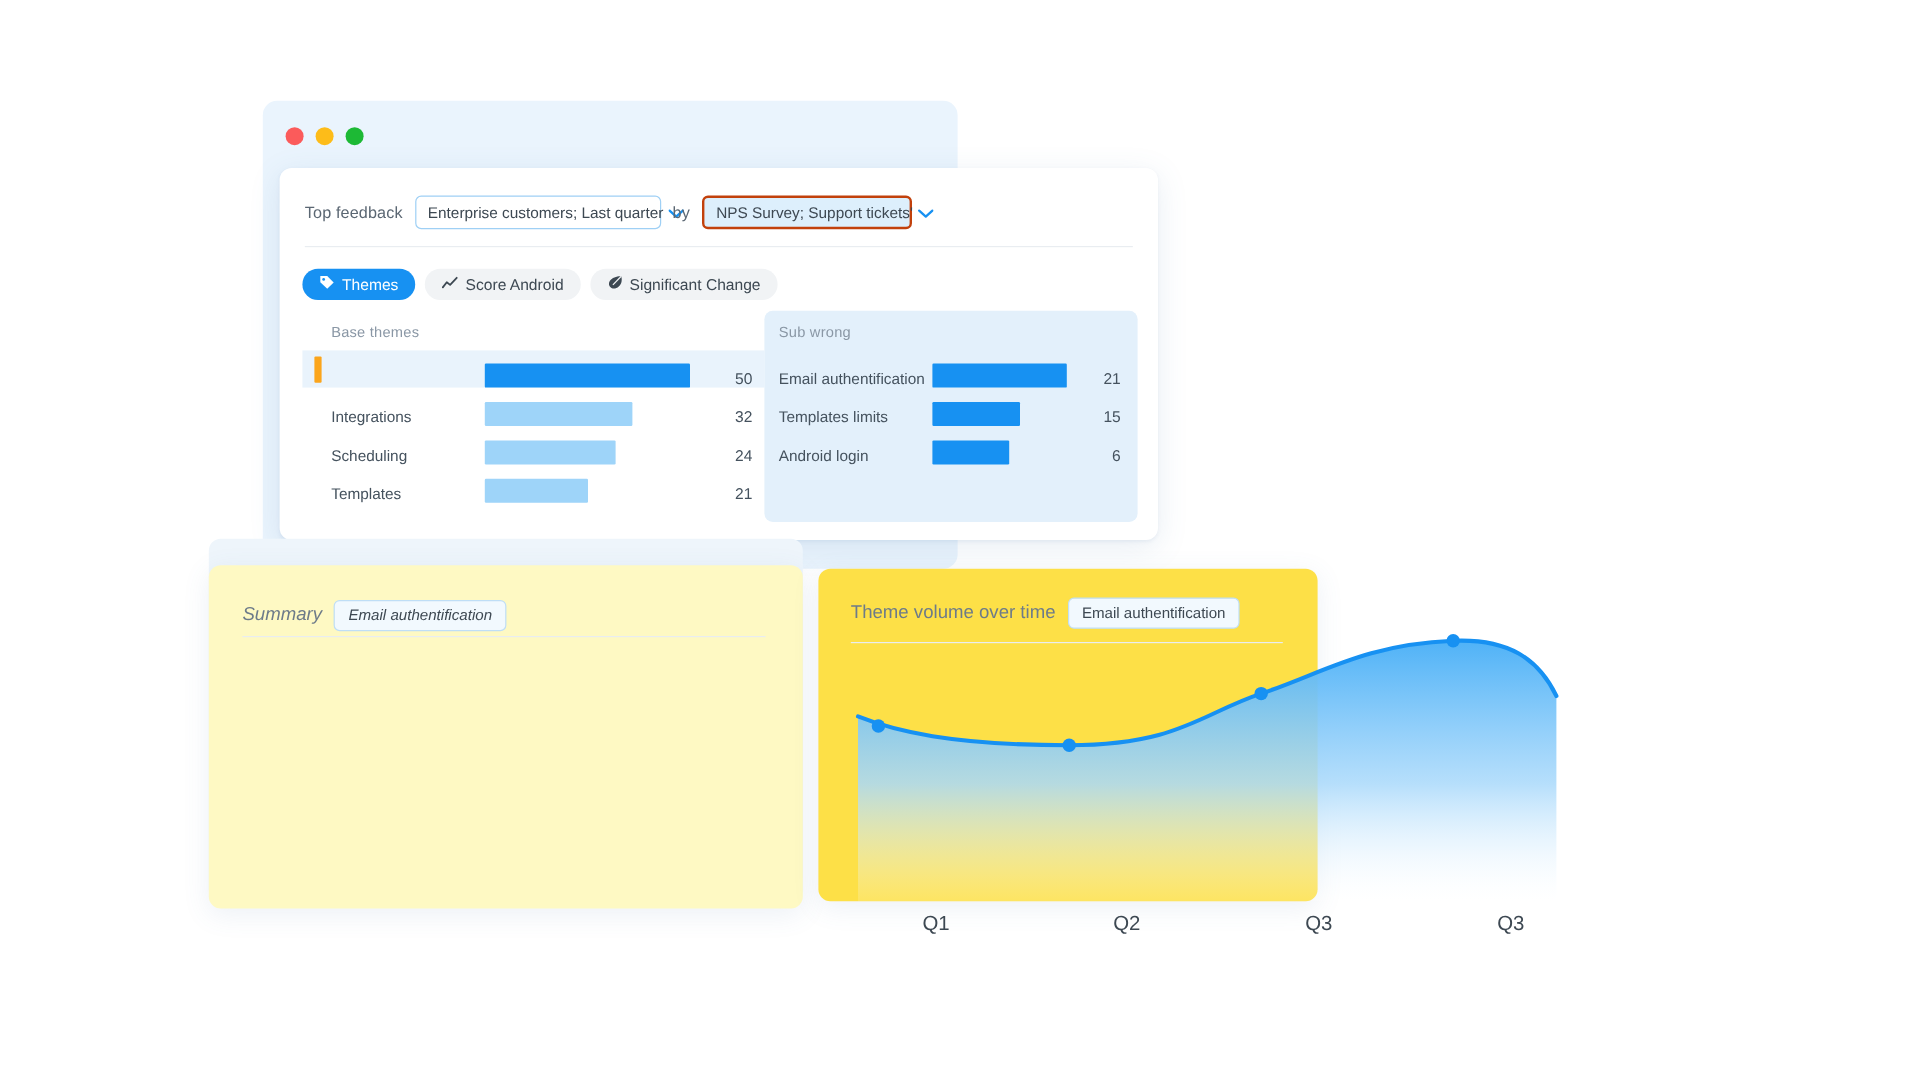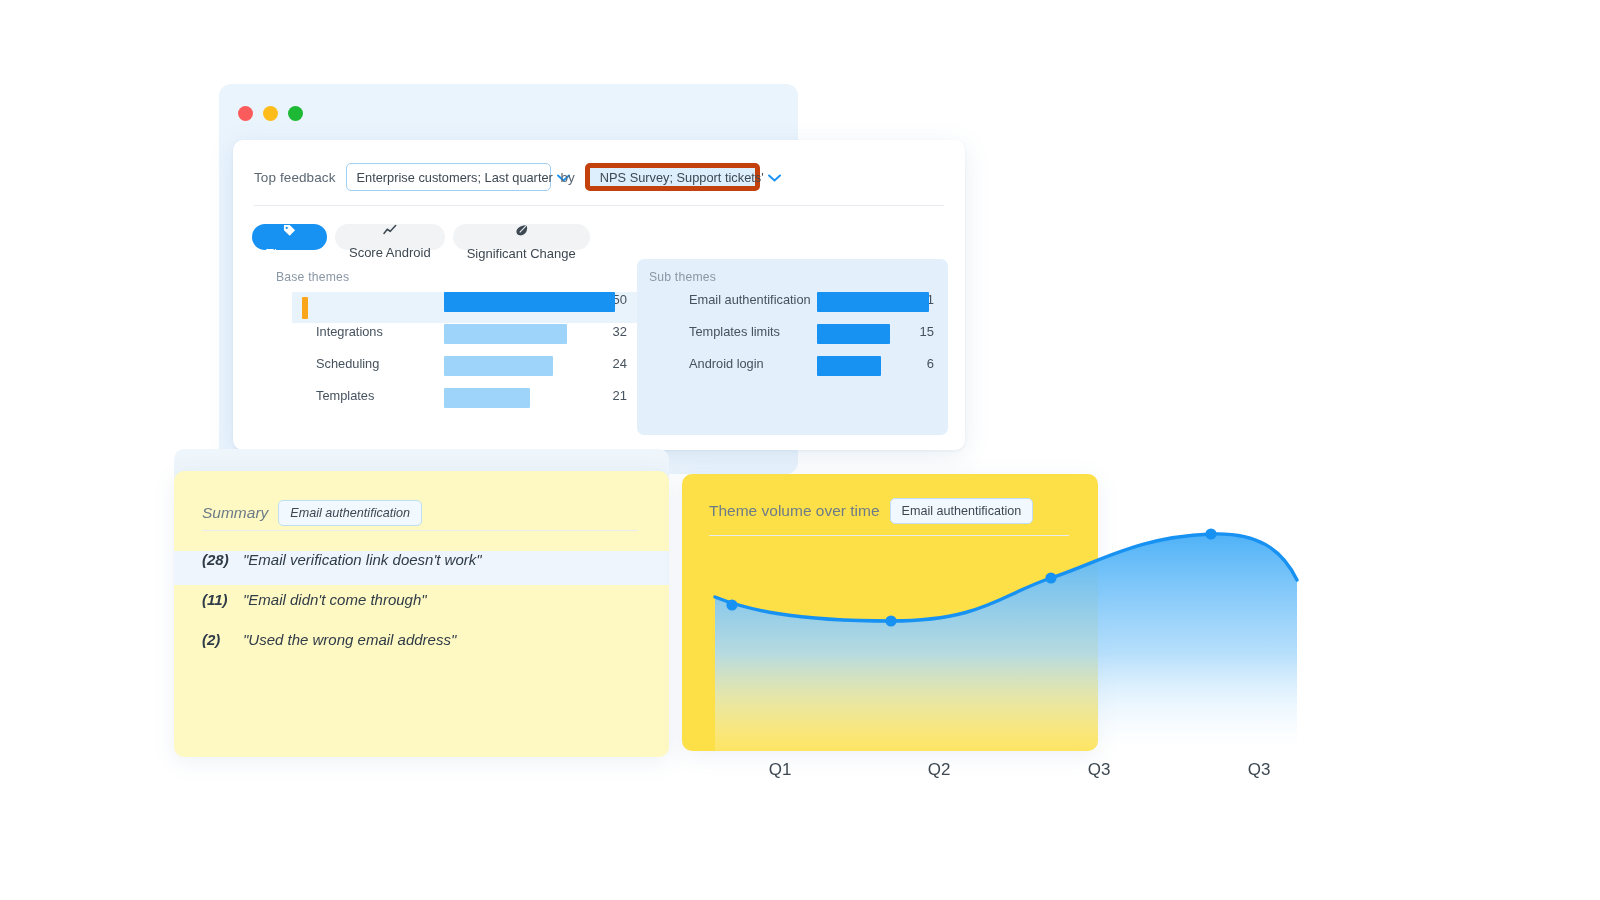--- a/index.html
+++ b/index.html
@@ -44,40 +44,39 @@
   .filter-label {
     font-size: 13.5px; color: #5b6773; letter-spacing: .1px;
   }
   .select {
     display: flex; align-items: center; justify-content: space-between;
     height: 28px; padding: 0 8px 0 10px;
     border-radius: 5px; font-size: 12.8px; color: #3d4852;
     white-space: nowrap; gap: 4px; cursor: pointer;
   }
   .select.plain { background: #ffffff; border: 1px solid #9fd0f5; }
-  .select.filled { background: #ddeffc; border: 5px solid #c2410c; }
+  .select.filled { background: #ddeffc; border: 2px solid #c2410c; }
   .select .chev { flex: none; }
   .filter-by { font-size: 13.5px; color: #5b6773; }
 
   .divider-h {
     position: absolute; left: 21px; top: 65px;
     width: 690px; height: 1px; background: #e9edf1;
   }
 
   
   .tabs {
     position: absolute; left: 19px; top: 84px;
     display: flex; gap: 8px; align-items: center;
   }
   .tab {
     display: flex; align-items: center; gap: 6px;
     height: 26px; padding: 0 14px;
     border-radius: 13px; font-size: 13px; cursor: pointer;
     white-space: nowrap;
-    flex-direction: column;
   }
   .tab.active { background: #1791f2; color: #ffffff; }
   .tab.idle { background: #f1f3f5; color: #3d4852; }
 
   
   .panels {
     position: absolute; left: 19px; top: 119px;
     width: 696px; height: 176px;
     display: flex;
   }
@@ -87,22 +86,22 @@
     background: #e3f0fb; border-radius: 7px;
   }
   .panel-title {
     position: absolute; top: 11px; left: 24px;
     font-size: 12.2px; color: #8a97a5; letter-spacing: .2px;
   }
   .panel-sub .panel-title { left: 12px; }
 
   .rows { position: absolute; top: 33px; left: 0; right: 0; }
   .row {
-    position: relative; display: flex; align-items: flex-start;
-    height: 31px; margin-bottom: 1px; margin-left: 40px;
+    position: relative; display: flex; align-items: flex-end;
+    height: 31px; margin-bottom: 1px;
   }
   .row.sel { background: #e9f3fc; }
   .row-accent {
     position: absolute; left: 10px; top: 5px;
     width: 6px; height: 22px; background: #fba51c; border-radius: 1px;
   }
   .row-label {
     width: 152px; padding-left: 24px;
     font-size: 12.8px; color: #45525e; white-space: nowrap;
     overflow: hidden;
@@ -298,21 +297,21 @@
             <span class="bar-wrap">
               <span class="bar light" style="width:86px;"></span>
             </span>
             <span class="row-value">21</span>
           </div>
 
         </div>
       </div>
 
       <div class="panel-sub">
-        <div class="panel-title">Sub themes</div>
+        <div class="panel-title">Sub wrong</div>
         <div class="rows">
 
           <div class="row">
             <span class="row-label">Email authentification</span>
             <span class="bar-wrap">
               <span class="bar dark" style="width:112px;"></span>
             </span>
             <span class="row-value">21</span>
           </div>
 
@@ -339,34 +338,20 @@
     </div>
   </div>
 
   <div class="sum-backdrop"></div>
   <div class="sum-card">
     <div class="sum-head">
       <span class="sum-title">Summary</span>
       <span class="chip">Email authentification</span>
     </div>
     <div class="sum-divider"></div>
-    <div class="sum-list">
-      <div class="sum-item hl">
-        <span class="sum-count">(28)</span>
-        <span class="sum-text">"Email verification link doesn't work"</span>
-      </div>
-      <div class="sum-item" style="margin-top:6px;">
-        <span class="sum-count">(11)</span>
-        <span class="sum-text">"Email didn't come through"</span>
-      </div>
-      <div class="sum-item" style="margin-top:6px;">
-        <span class="sum-count">(2)</span>
-        <span class="sum-text">"Used the wrong email address"</span>
-      </div>
-    </div>
   </div>
 
   <div class="chart-card">
     <div class="chart-head">
       <span class="chart-title">Theme volume over time</span>
       <span class="chip">Email authentification</span>
     </div>
     <div class="chart-divider"></div>
   </div>
 

